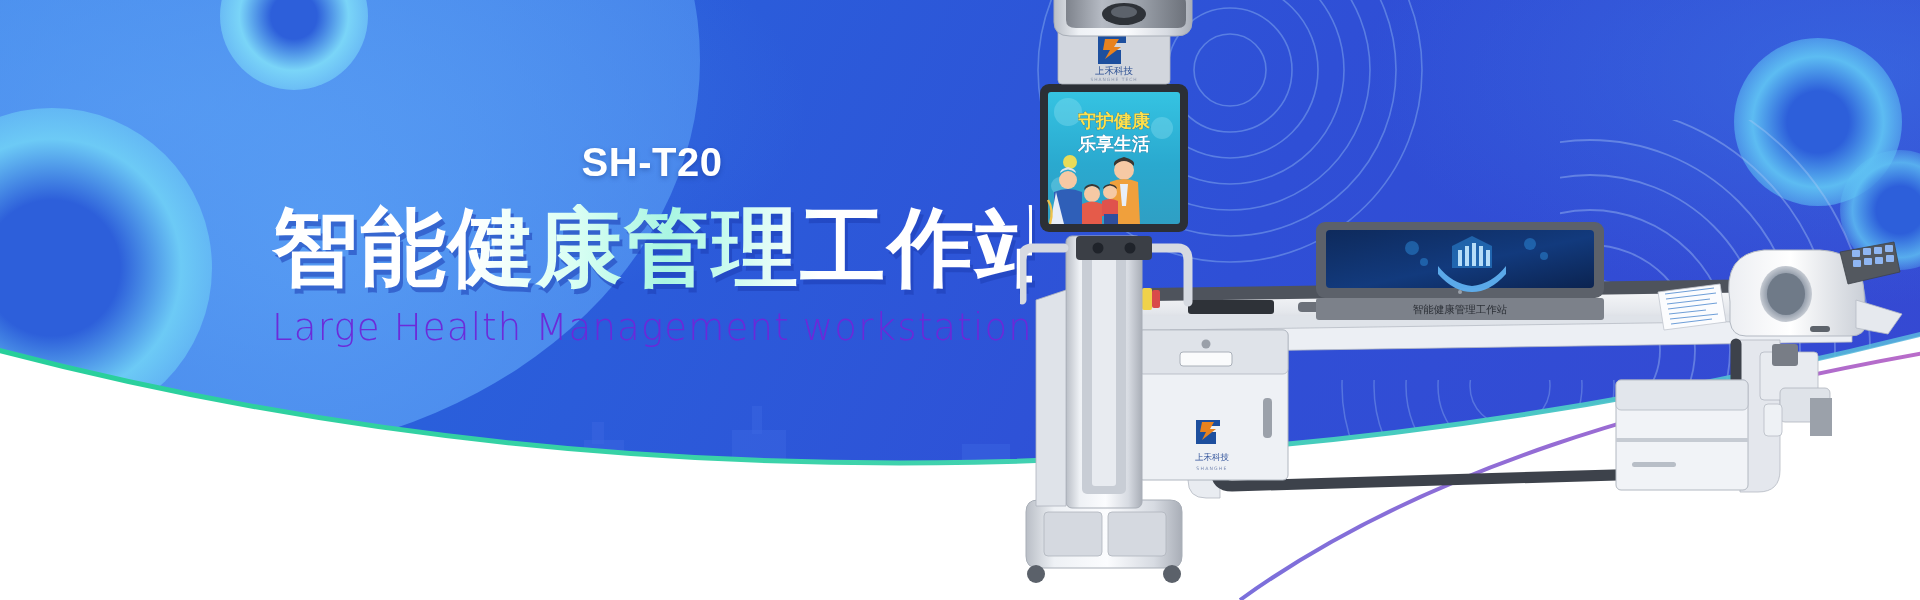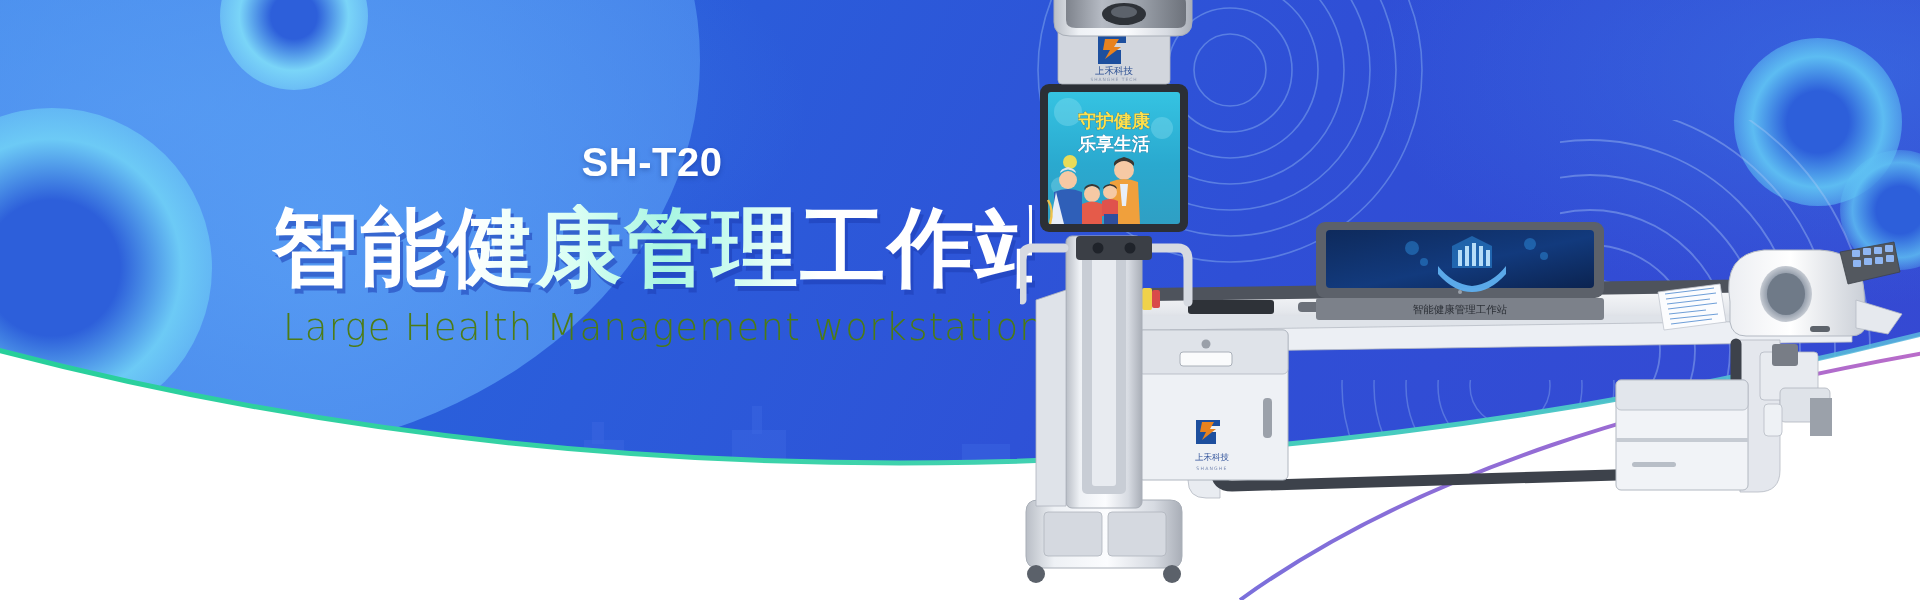--- a/index.html
+++ b/index.html
@@ -83,24 +83,23 @@
     font-size:86px; font-weight:bold; line-height:1.02;
     letter-spacing:2px; white-space:nowrap;
     background-image:linear-gradient(95deg,#ffffff 0%,#ffffff 26%,#d9fff3 40%,#a9f6e2 52%,#c9fbef 60%,#ffffff 72%,#ffffff 100%);
     -webkit-background-clip:text; background-clip:text;
     color:transparent; -webkit-text-fill-color:transparent;
     filter:drop-shadow(3px 5px 0 rgba(30,62,180,.55));
   }
   .subhead {
     margin-top:14px;
     font-size:37px; font-weight:300; letter-spacing:1.2px;
-    color:#4d7c0f; white-space:nowrap;
+    color:#6d28d9; white-space:nowrap;
     font-family:"DejaVu Sans", sans-serif;
     opacity:.97;
-    margin-left:11px;
   }
 
   
   .product { position:absolute; left:1020px; top:0; width:900px; height:600px; }
 
   .tag-hidden { position:absolute; width:1px; height:1px; overflow:hidden; opacity:0; }
 </style>
 </head>
 <body>
 

